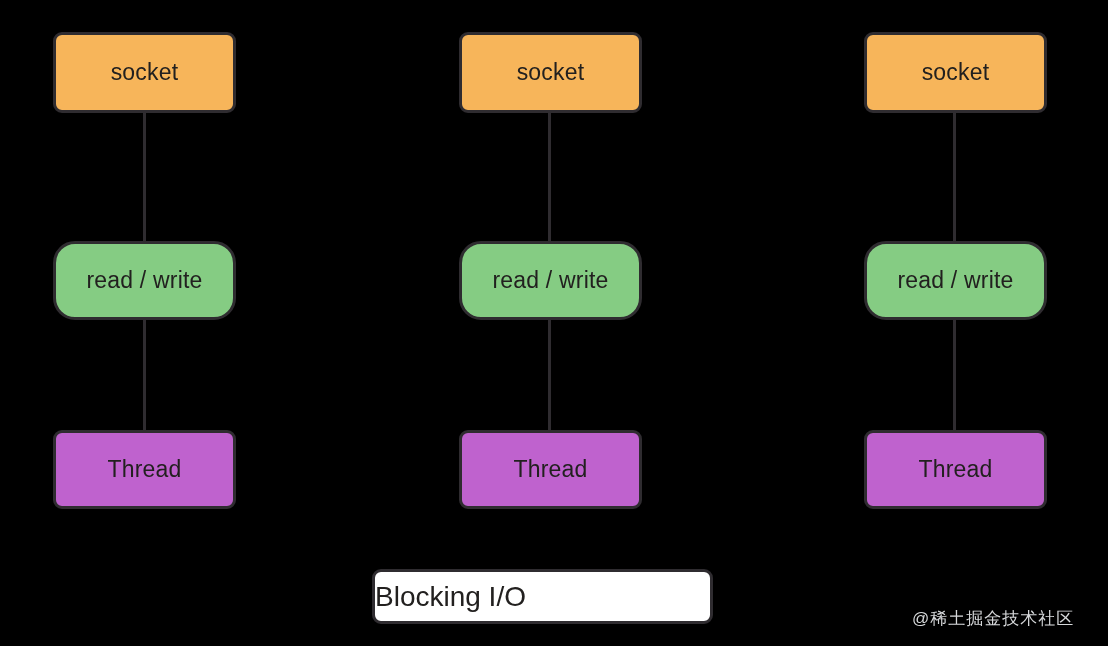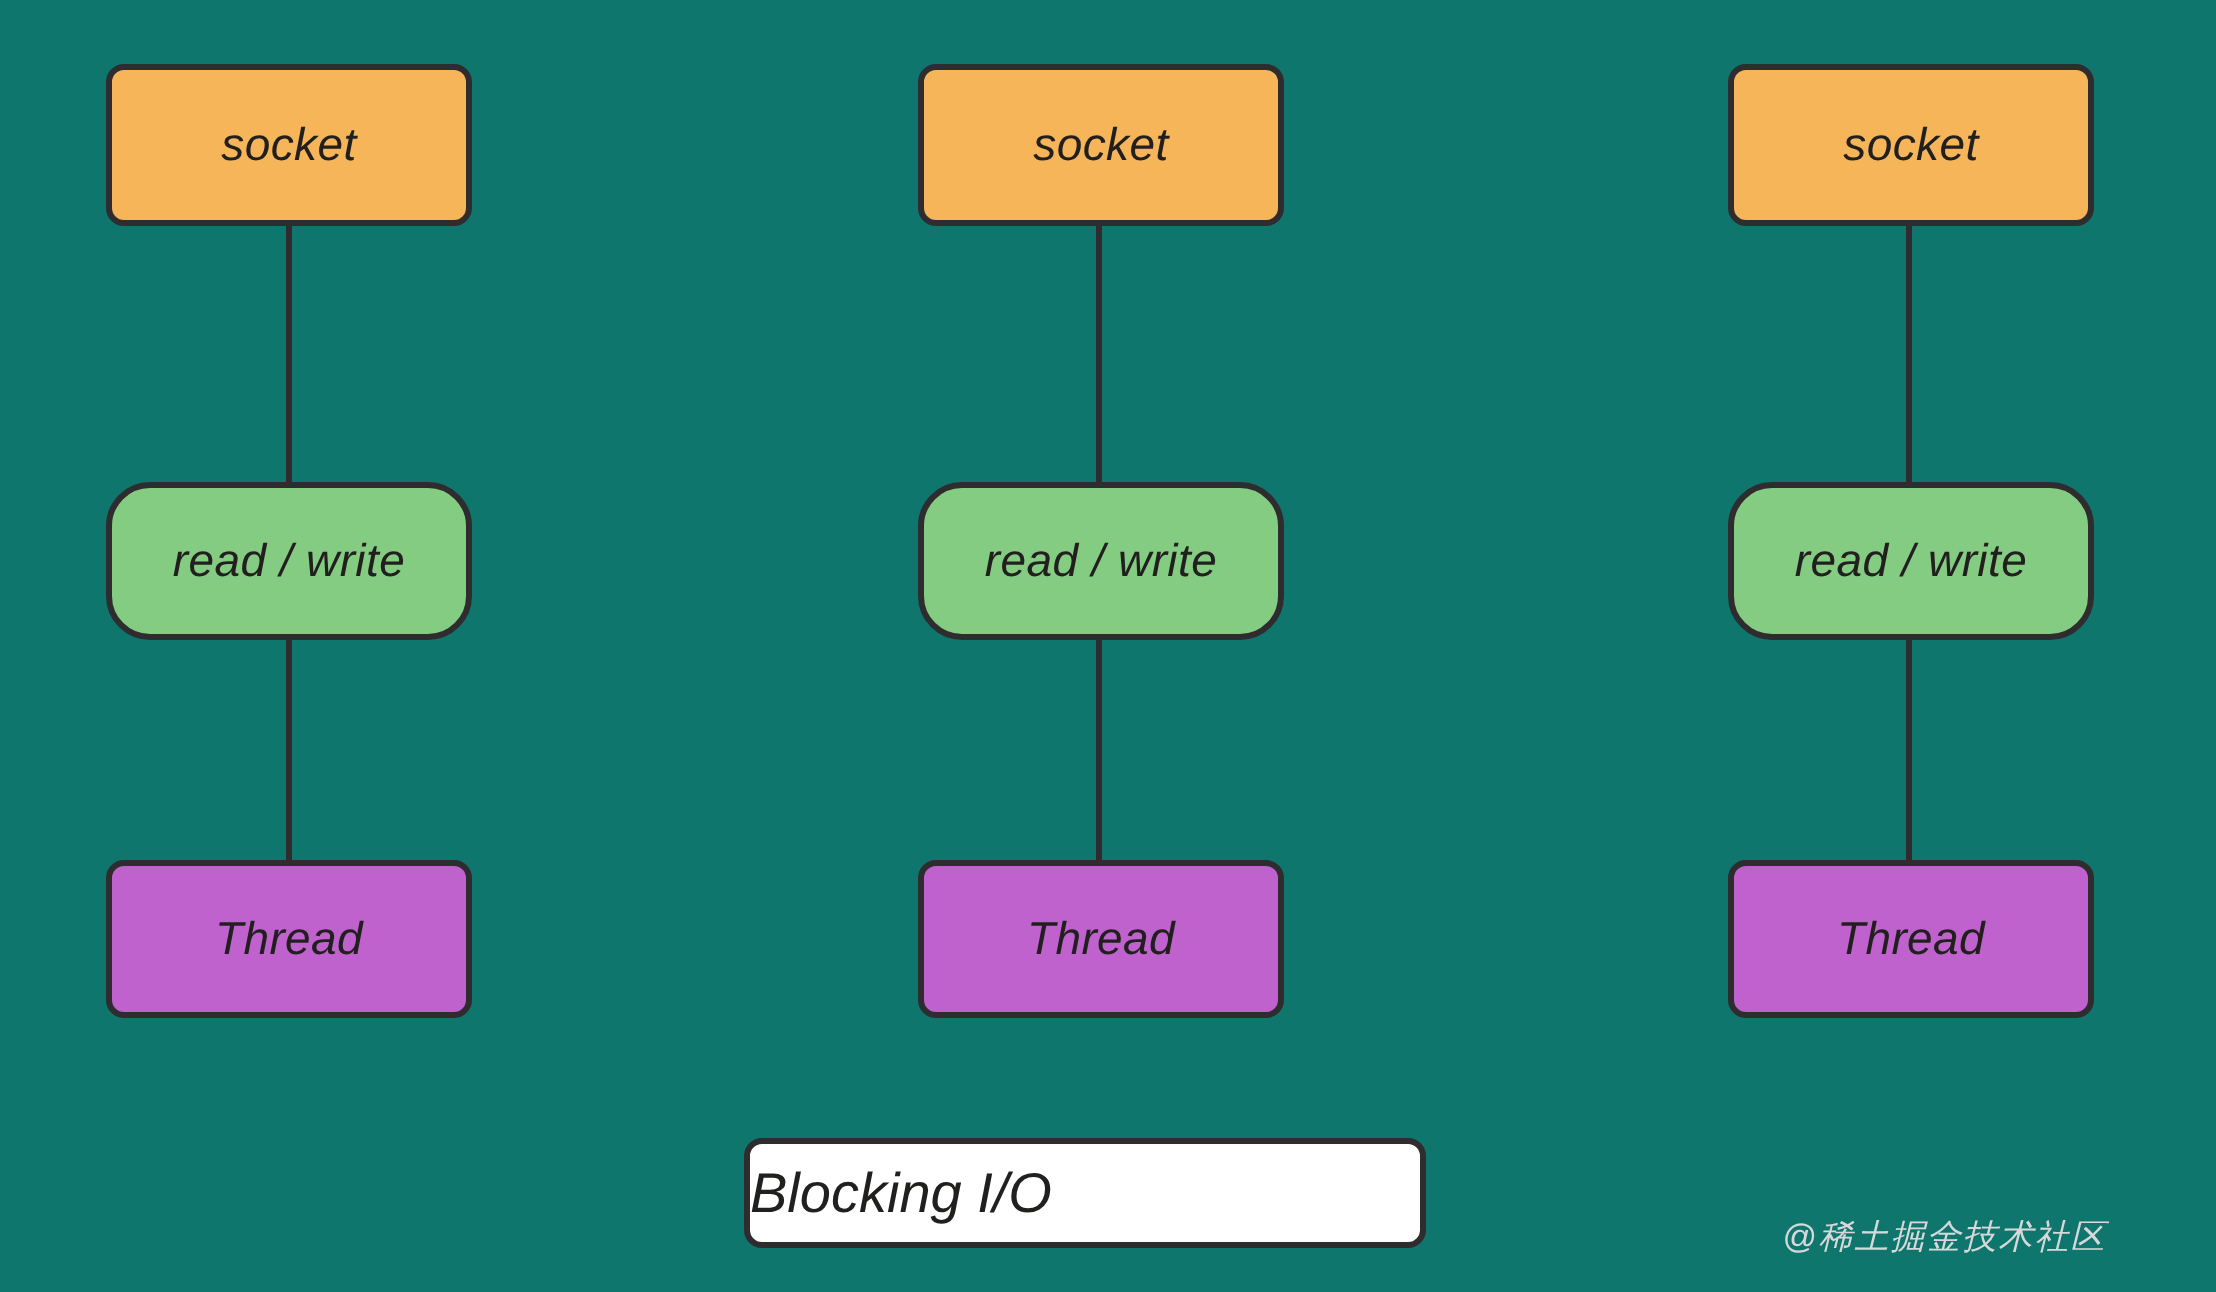--- a/index.html
+++ b/index.html
@@ -7,23 +7,22 @@
     padding: 0;
     background: #ffffff;
   }
   body {
     font-family: "Liberation Sans", sans-serif;
   }
   #canvas {
     position: relative;
     width: 1108px;
     height: 646px;
-    background: #0f766e;
+    background: #000000;
     overflow: hidden;
-    font-style: italic;
   }
   .node {
     position: absolute;
     box-sizing: border-box;
     border: 3px solid #2f2c30;
     border-radius: 9px;
     display: flex;
     align-items: center;
     justify-content: center;
     color: #22201f;
@@ -117,15 +116,15 @@
   </div>
 
   <div class="node node-thread" style="left:864px; top:430px; width:183px; height:79px;">
     <span>Thread</span>
   </div>
 
   <div class="caption-box" style="left:372px; top:569px; width:341px; height:55px;">
     <span>Blocking I/O</span>
   </div>
 
-  <div class="watermark" style="left:891px; top:607px;">@稀土掘金技术社区</div>
+  <div class="watermark" style="left:912px; top:607px;">@稀土掘金技术社区</div>
 
 </div>
 
 </body></html>

